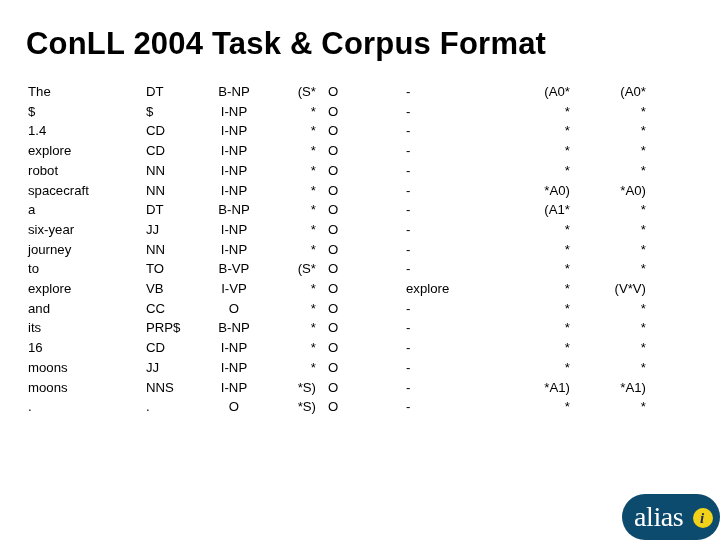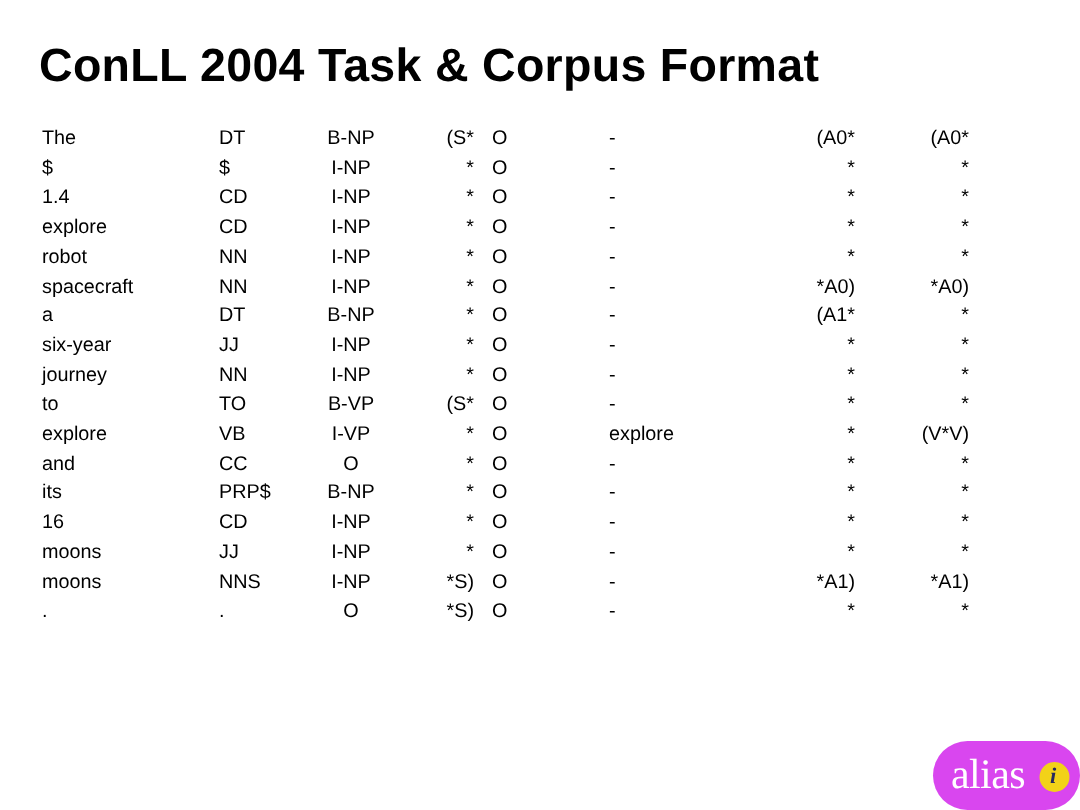--- a/index.html
+++ b/index.html
@@ -70,21 +70,21 @@
   .col-prop1  { width:  68px; text-align: right;  padding-right: 4px !important; }
   .col-prop2  { width:  72px; text-align: right;  padding-right: 10px !important; }
 
   
   #alias-logo {
     position: absolute;
     left: 622px;
     top: 494px;
     width: 98px;
     height: 46px;
-    background: #d946ef;
+    background: #0c4a6e;
     overflow: hidden;
     border-radius: 23px;
   }
   #alias-logo-wordmark {
     position: absolute;
     left: 12px;
     top: 7px;
     font-family: "Liberation Serif", serif;
     font-size: 28px;
     line-height: 32px;

